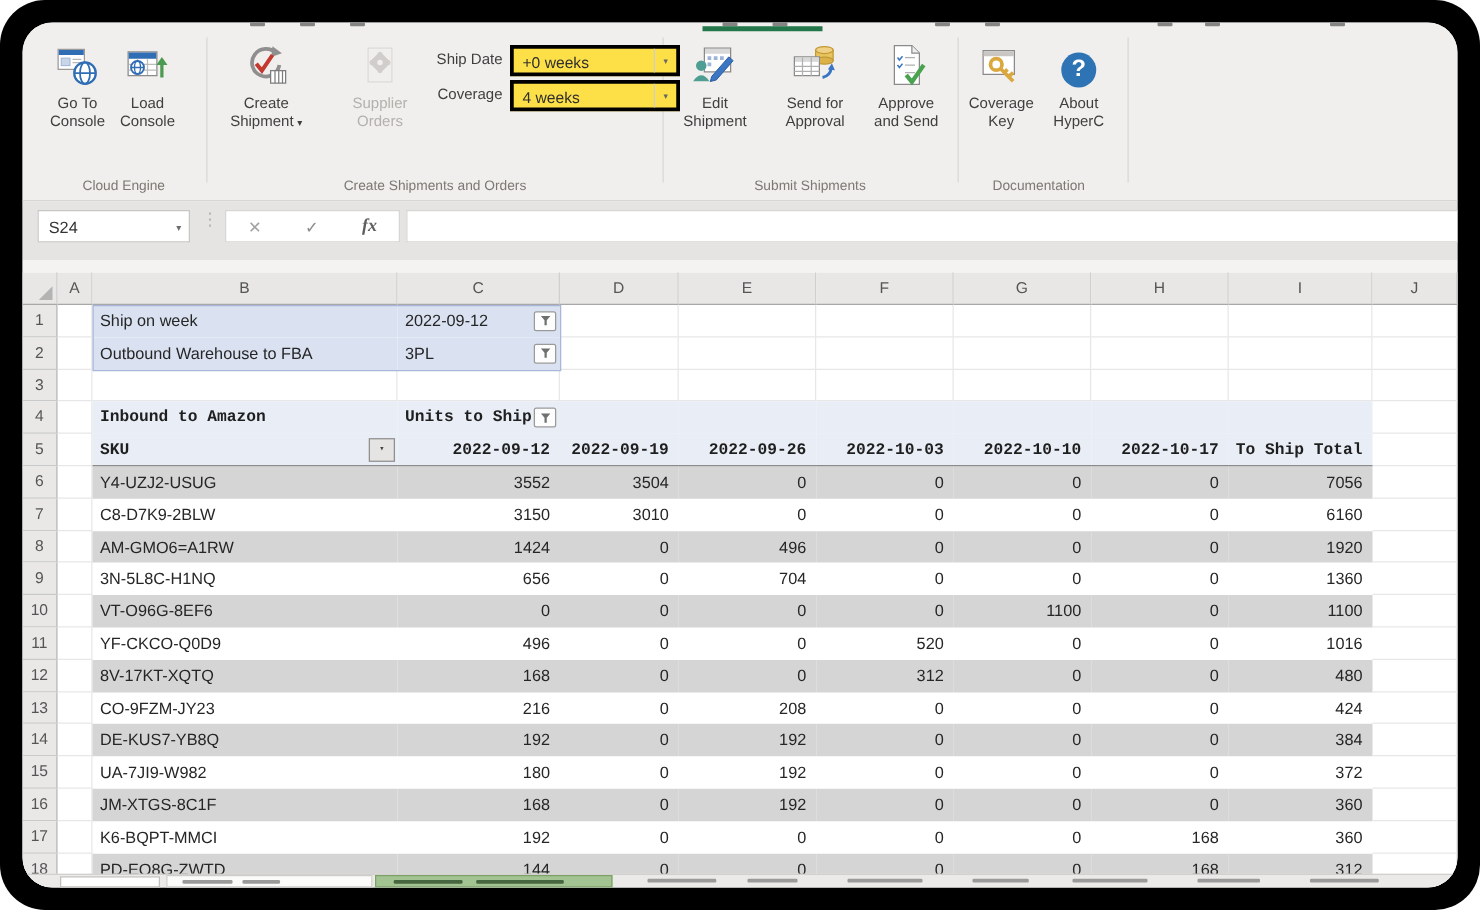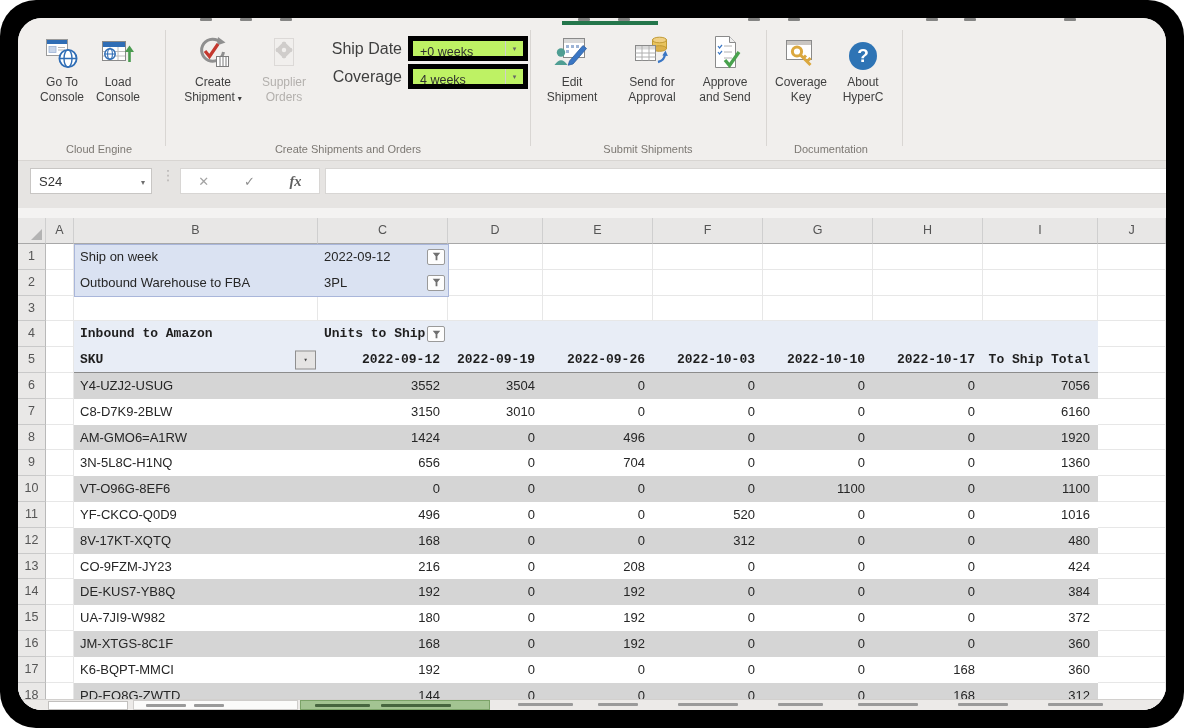--- a/index.html
+++ b/index.html
@@ -12,22 +12,22 @@
   .tabdash{position:absolute;top:0;height:3px;width:12px;background:#3c3c3c;opacity:.6;border-radius:1px;}
   .tab-underline{position:absolute;top:3px;height:4px;background:#24764b;}
   .rdiv{position:absolute;top:12px;height:116px;width:1px;background:#d9d6d3;}
   .rbtn{position:absolute;top:14px;display:flex;flex-direction:column;align-items:center;cursor:default;}
   .rbtn .ricon{height:38px;display:flex;align-items:flex-end;justify-content:center;}
   .rbtn .rlbl{margin-top:5px;font-size:12px;line-height:15px;color:#3f3f3f;text-align:center;white-space:nowrap;}
   .rbtn.disabled .rlbl{color:#b3b0ad;}
   .rbtn.disabled svg{opacity:.45;}
   .caret{font-size:8px;color:#3f3f3f;margin-left:3px;}
   .glabel{position:absolute;bottom:5px;font-size:11px;color:#7c7873;text-align:center;white-space:nowrap;}
-  .fldlbl{position:absolute;font-size:16px;color:#3f3f3f;text-align:right;width:88px;}
-  .combo{position:absolute;width:120px;height:25px;background:#bef264;border:5px solid #000000;box-sizing:border-box;}
+  .fldlbl{position:absolute;font-size:12px;color:#3f3f3f;text-align:right;width:88px;}
+  .combo{position:absolute;width:136px;height:25px;background:#fde047;border:3px solid #000000;box-sizing:border-box;}
   .combo .cval{position:absolute;left:7px;top:4px;font-size:12.5px;color:#2f2f2f;}
   .combo .cbtn{position:absolute;right:0;top:0;width:17px;height:100%;border-left:1px solid #d0cecd;
     display:flex;align-items:center;justify-content:center;font-size:7px;color:#666;}
   .qcircle{width:28px;height:28px;border-radius:50%;background:#2e74b5;display:flex;align-items:center;
     justify-content:center;color:#fff;font-weight:bold;font-size:19px;}
   
   .fbar{position:absolute;left:0;top:143px;width:100%;height:47px;background:#e6e4e2;}
   .fgap{position:absolute;left:0;top:190px;width:100%;height:10px;background:#f4f3f2;}
   .namebox{position:absolute;left:12px;top:7px;width:122px;height:26px;background:#fff;border:1px solid #c8c6c4;box-sizing:border-box;}
   .namebox .nbtext{position:absolute;left:8px;top:5px;font-size:13px;color:#333;}
@@ -143,21 +143,21 @@
           <rect x="21.5" y="22.5" width="12" height="10" fill="#fff" stroke="#7d7d7d"></rect>
           <line x1="25" y1="22.5" x2="25" y2="32.5" stroke="#7d7d7d"></line>
           <line x1="28" y1="22.5" x2="28" y2="32.5" stroke="#7d7d7d"></line>
           <line x1="31" y1="22.5" x2="31" y2="32.5" stroke="#7d7d7d"></line>
         </svg>
       </span>
       <span class="rlbl"><span>Create</span><br>
       <span>Shipment</span><span class="caret">▾</span></span>
     </div>
 
-    <div class="rbtn disabled" style="left:234px;width:64px">
+    <div class="rbtn disabled" style="left:254px;width:64px">
       <span class="ricon">
         <svg width="34" height="34" viewBox="0 0 34 34">
           <rect x="7.5" y="2.5" width="19" height="27" fill="#f3f1ef" stroke="#c3c0bd"></rect>
           <g fill="#a9a6a3">
             <rect x="15.2" y="6" width="3.6" height="16"></rect>
             <rect x="9" y="12.2" width="16" height="3.6"></rect>
             <rect x="10.8" y="7.8" width="12.4" height="12.4" transform="rotate(45 17 14)"></rect>
           </g>
           <circle cx="17" cy="14" r="5.4" fill="#a9a6a3"></circle>
           <circle cx="17" cy="14" r="2.2" fill="#f3f1ef"></circle>

